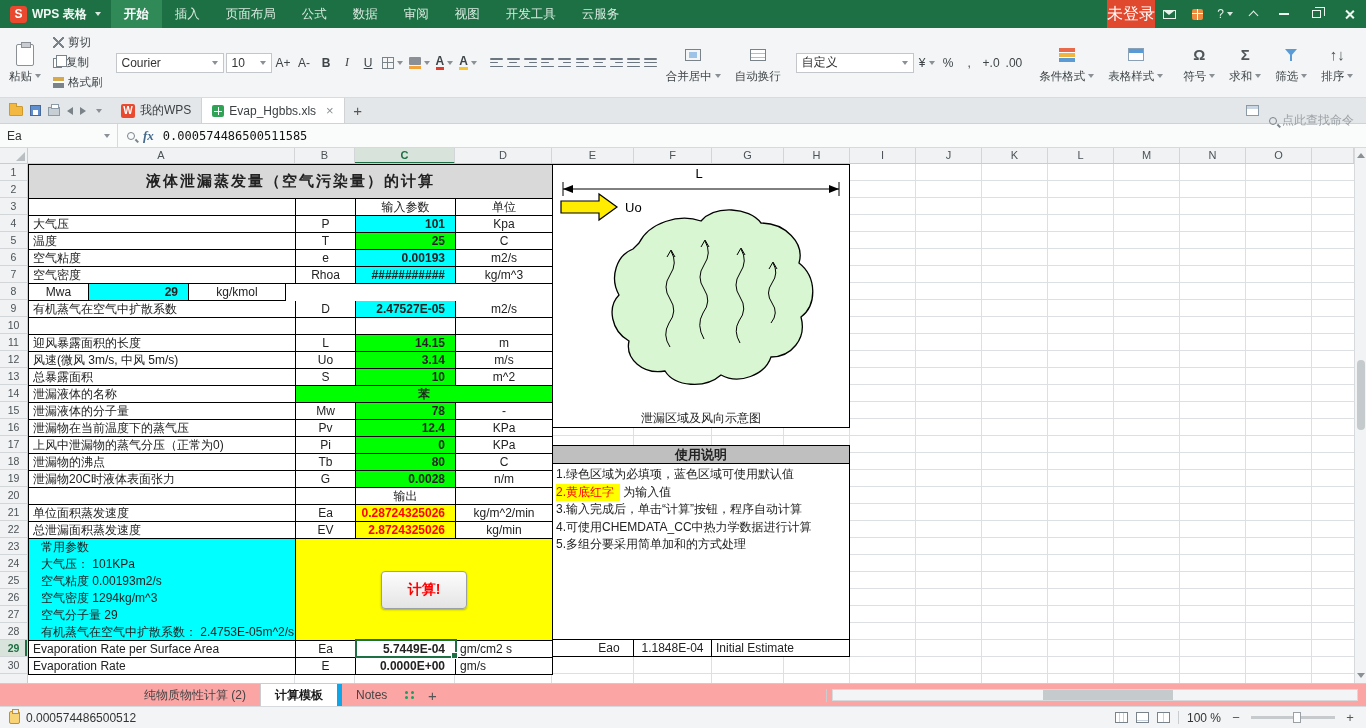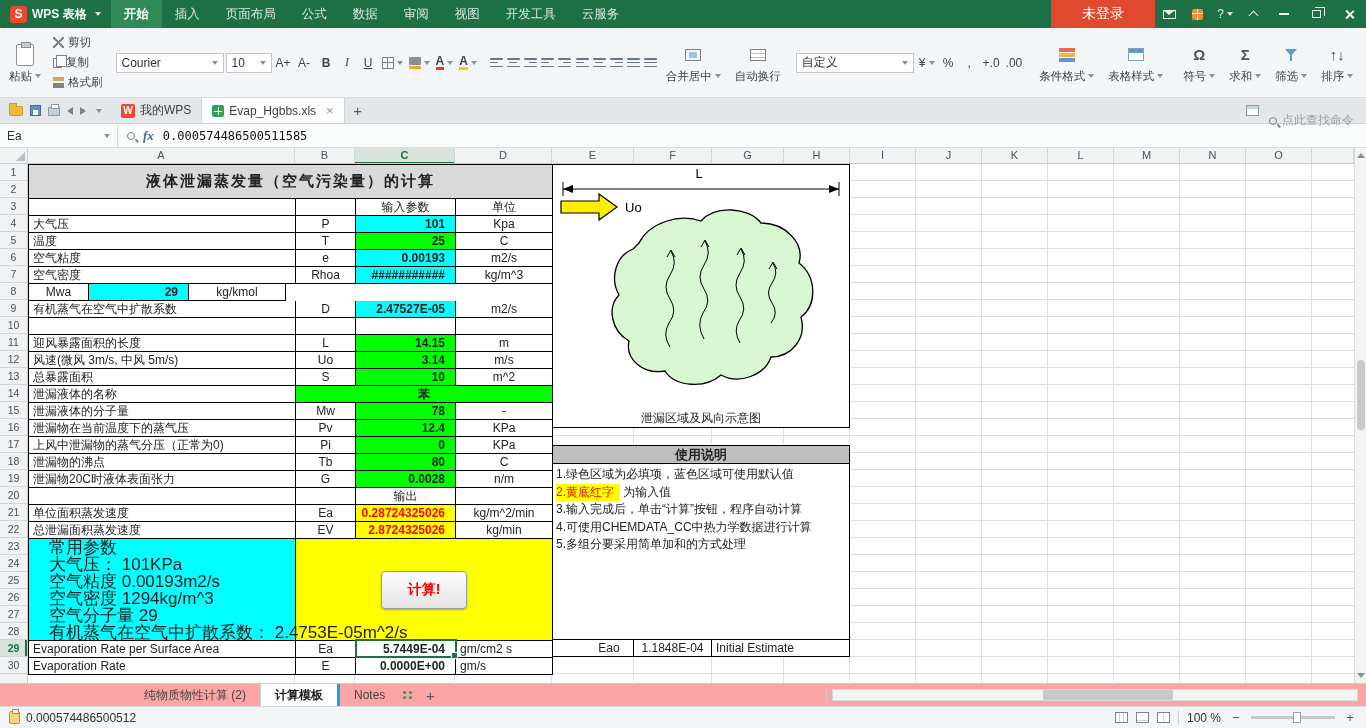--- a/index.html
+++ b/index.html
@@ -7,21 +7,21 @@
 i,b{font-style:normal;font-weight:normal;}
 
 .titlebar{height:28px;background:#1d7044;display:flex;align-items:stretch;color:#fff;}
 .logo{display:flex;align-items:center;gap:5px;padding:0 10px;}
 .logo-s{width:17px;height:17px;background:#e8492f;border-radius:3px;color:#fff;font-weight:bold;font-size:12px;display:flex;align-items:center;justify-content:center;}
 .appname{font-size:12px;font-weight:bold;color:#f2f9f5;}
 .menus{display:flex;}
 .menu{padding:0 13px;line-height:28px;font-size:12.5px;color:#d8e9df;cursor:default;}
 .menu.active{background:#2f8a58;color:#fff;font-weight:bold;}
 .tb-right{margin-left:auto;display:flex;align-items:center;}
-.login-btn{background:#e0492e;color:#fff;height:28px;display:flex;align-items:center;padding:0 31px;font-size:14px;}
+.login-btn{background:#e0492e;color:#fff;height:28px;display:flex;align-items:center;padding:0 0;font-size:16px;}
 .tb-ico{width:28px;height:28px;display:flex;align-items:center;justify-content:center;}
 .crt{display:inline-block;width:0;height:0;border-left:3px solid transparent;border-right:3px solid transparent;border-top:4px solid #8a9096;margin-left:3px;vertical-align:middle;}
 .titlebar .crt{border-top-color:#d8e9df;}
 .ic-mail{width:13px;height:9px;border:1px solid #e6f2ea;position:relative;}
 .ic-mail::after{content:"";position:absolute;left:0;top:0;border-left:5px solid transparent;border-right:5px solid transparent;border-top:4px solid #e6f2ea;}
 .ic-gift{width:11px;height:11px;background:#ef8b3f;border-radius:2px;background-image:linear-gradient(#fff,#fff),linear-gradient(#fff,#fff);background-size:11px 1px,1px 11px;background-position:0 4px,5px 0;background-repeat:no-repeat;}
 .helpq{color:#e6f2ea;font-size:12px;}
 .ic-collapse{width:7px;height:7px;border-left:1.5px solid #e6f2ea;border-top:1.5px solid #e6f2ea;transform:rotate(45deg);margin-top:3px;}
 .winbtn{width:33px;height:28px;display:flex;align-items:center;justify-content:center;}
 .ic-min{width:10px;height:2px;background:#eef6f1;}
@@ -130,21 +130,21 @@
 .tc.cc{width:100px;justify-content:flex-end;padding-right:10px;font-weight:bold;}
 .tc.cd{width:97px;justify-content:center;}
 .tc.cd.left{justify-content:flex-start;padding-left:4px;}
 .tc.merged{width:257px;background:#00ff00;justify-content:center;font-weight:bold;}
 .cc.cyanbg{background:#00ffff;}
 .cc.greenbg{background:#00ff00;}
 .cc.ylwbg{background:#ffff00;color:#ff0000;}
 .cc.cchdr{justify-content:center;font-weight:normal;padding-right:0;}
 .blockrow{display:flex;height:102px;}
 .cyanblk{width:267px;background:#00ffff;border-right:1px solid #000;border-bottom:1px solid #000;position:relative;z-index:2;}
-.cyanline{height:17px;line-height:17px;padding-left:20px;font-size:17px;white-space:nowrap;}
+.cyanline{height:17px;line-height:17px;padding-left:12px;font-size:12px;white-space:nowrap;}
 .yellowblk{width:257px;background:#ffff00;border-right:1px solid #000;border-bottom:1px solid #000;display:flex;align-items:center;justify-content:center;}
 .calcbtn{width:86px;height:38px;background:linear-gradient(#fdfdfd,#e4e4e4);border:1px solid #9aa0a5;border-radius:4px;box-shadow:0 1px 2px rgba(0,0,0,.3);color:#ff0000;font-weight:bold;font-size:14px;display:flex;align-items:center;justify-content:center;cursor:pointer;}
 .diagrambox{position:absolute;left:524px;top:0;width:298px;height:264px;border:1px solid #000;background:#fff;display:flex;flex-direction:column;z-index:1;}
 .caption{height:18px;display:flex;align-items:center;justify-content:center;font-size:12px;}
 .instrbox{position:absolute;left:524px;top:281px;width:298px;height:195px;border:1px solid #000;background:#fff;z-index:1;}
 .instrhdr{height:18px;background:#bfbfbf;border-bottom:1px solid #000;display:flex;align-items:center;justify-content:center;font-weight:bold;font-size:13px;}
 .instritems{padding:2px 3px;}
 .instr{height:17.5px;line-height:17.5px;font-size:12px;white-space:nowrap;}
 .hl{background:#ffff00;color:#ff0000;padding-right:6px;}
 .row29right{position:absolute;left:524px;top:476px;display:flex;height:17px;z-index:1;}
@@ -157,21 +157,21 @@
 .vscroll{grid-column:3;grid-row:1/span 3;background:#f1f3f4;border-left:1px solid #d7dadc;position:relative;}
 .varr{position:absolute;left:2px;width:0;height:0;border-left:4px solid transparent;border-right:4px solid transparent;}
 .varr.up{top:5px;border-bottom:5px solid #8a9096;}
 .varr.down{bottom:5px;border-top:5px solid #8a9096;}
 .vthumb{position:absolute;left:2px;width:8px;top:212px;height:70px;background:#c5cacd;border-radius:4px;}
 
 .tabsbar{height:23px;background:#fca5a5;border-top:1px solid #c9cdd0;display:flex;align-items:stretch;}
 .tabspacer{width:130px;}
 .sheettabs{display:flex;align-items:stretch;}
 .stab{padding:0 14px;display:flex;align-items:center;font-size:12px;color:#444;white-space:nowrap;}
-.stab.active{background:#fff;font-weight:bold;color:#1a1a1a;border-left:1px solid #c9cdd0;border-right:3px solid #0ea5e9;}
+.stab.active{background:#fff;font-weight:bold;color:#1a1a1a;border-left:1px solid #c9cdd0;border-right:5px solid #0ea5e9;}
 .dots{width:18px;display:grid;grid-template-columns:repeat(2,4px);gap:2px;align-content:center;justify-content:center;}
 .dots i{width:3px;height:3px;background:#1d9d5f;border-radius:50%;}
 .hscrollwrap{margin-left:auto;display:flex;align-items:center;gap:5px;width:548px;padding:0 8px;}
 .hdiv{width:1px;height:13px;background:#c9cdd0;}
 .htrack{flex:1;height:12px;background:#f2f4f5;border:1px solid #d7dadc;position:relative;}
 .hthumb{position:absolute;left:210px;top:0;width:130px;height:10px;background:#c5cacd;}
 
 .statusbar{height:22px;background:#f2f4f5;border-top:1px solid #d7dadc;display:flex;align-items:center;padding:0 9px;font-size:12px;color:#333;}
 .ic-clip{width:11px;height:13px;border:1px solid #c38f2f;background:#f8d477;border-radius:2px;position:relative;margin-right:6px;}
 .ic-clip::before{content:"";position:absolute;top:-3px;left:2px;width:5px;height:3px;border:1px solid #c38f2f;background:#eee;}

